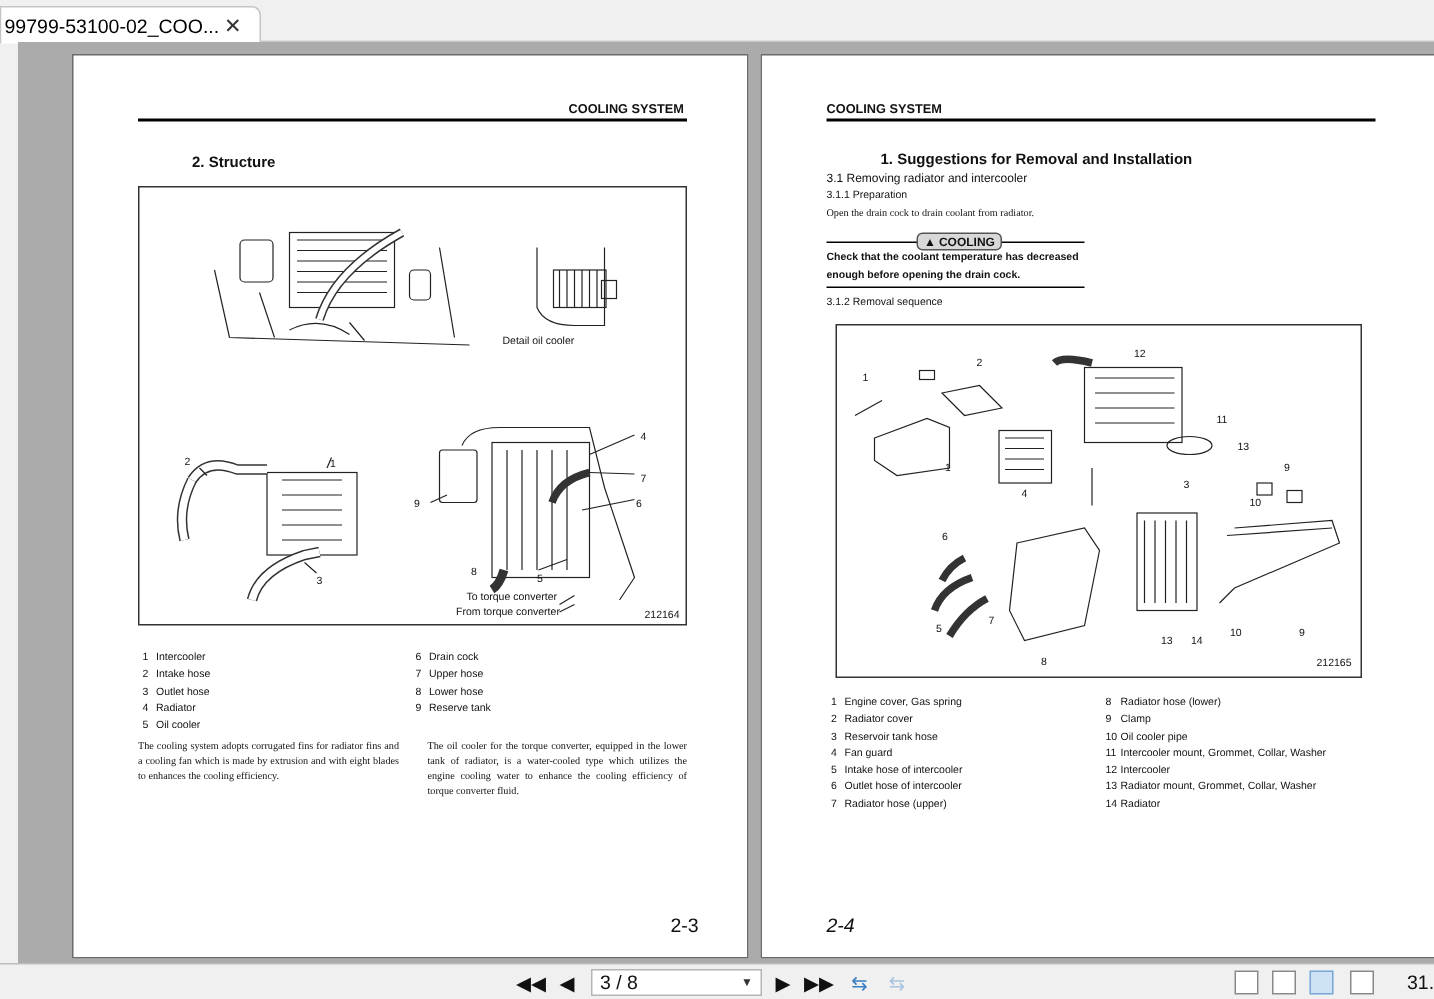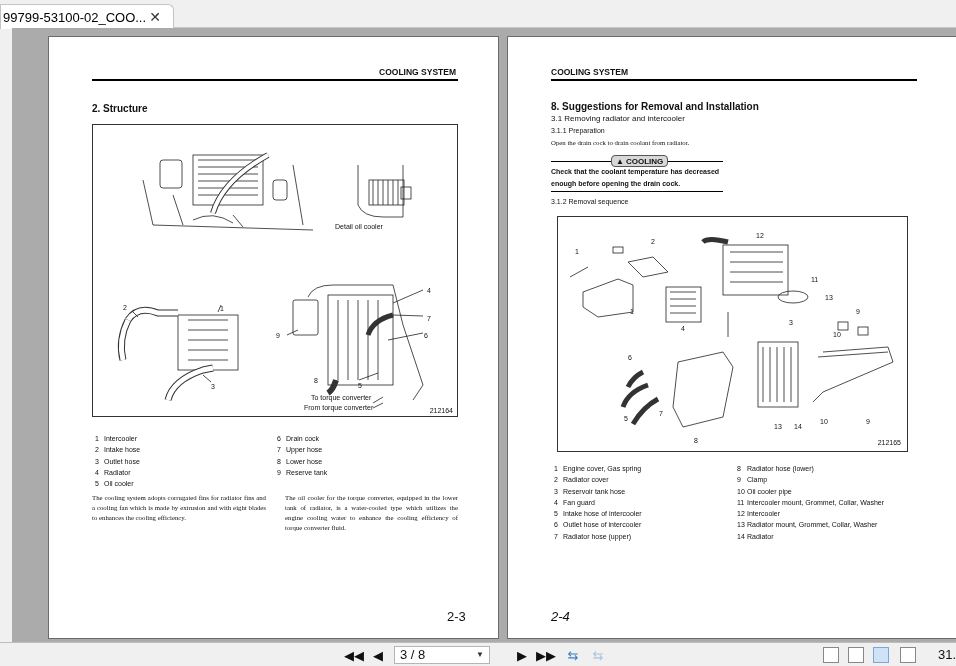--- a/index.html
+++ b/index.html
@@ -11,41 +11,41 @@
   .tab-close { position: absolute; right: 12px; top: 4px; font-size: 14px; color: #333; cursor: pointer; }
 
   .viewer { position: absolute; left: 12px; top: 28px; width: 956px; height: 614px; background: #ababab; overflow: hidden; }
   .page { position: absolute; top: 8px; background: #fff; border: 1px solid #6b6b6b; height: 603px; }
   .page.left { left: 36px; width: 451px; }
   .page.right { left: 495px; width: 451px; }
 
   .hdr { position: absolute; top: 30px; font-size: 8.5px; font-weight: bold; color: #111; }
   .hdr-rule { position: absolute; top: 42px; height: 2px; background: #000; }
 
-  .section-title { position: absolute; font-size: 10px; font-weight: bold; color: #111; }
+  .section-title { position: absolute; font-size: 10px; font-weight: bold; color: #111; margin-left: 36px; }
   .sub-title { position: absolute; font-size: 8px; color: #111; text-align: right; }
   .small-title { position: absolute; font-size: 7px; color: #111; }
   .serif-text { position: absolute; font-family: "Liberation Serif", serif; font-size: 6.8px; color: #111; line-height: 10px; text-align: justify; }
 
   .figure { position: absolute; border: 1px solid #333; background: #fff; overflow: hidden; }
   .fig-id { position: absolute; right: 4px; bottom: 2px; font-size: 7px; color: #111; }
 
   .legend { position: absolute; font-size: 7px; color: #111; }
   .legend div { height: 11.3px; white-space: nowrap; }
   .legend .n { display: inline-block; width: 9px; }
 
   .pagenum { position: absolute; top: 572px; font-size: 13px; color: #111; }
 
   .warn-rule { position: absolute; height: 1px; background: #000; }
   .warn-badge { position: absolute; left: 60px; top: -6px; height: 12px; padding: 0 4px; background: #d8d8d8; border: 1px solid #555; border-radius: 4px; font-size: 8px; font-weight: bold; color: #111; display: flex; align-items: center; gap: 2px; }
   .warn-text { position: absolute; font-size: 7px; font-weight: bold; color: #111; line-height: 12px; }
 
   .toolbar { position: absolute; left: 0; top: 642px; width: 956px; height: 24px; background: #f0f0f0; border-top: 1px solid #bdbdbd; }
   .tb-btn { position: absolute; top: 3px; height: 18px; display: flex; align-items: center; justify-content: center; color: #111; cursor: pointer; font-size: 13px; }
-  .page-select { position: absolute; left: 394px; top: 3px; width: 96px; height: 18px; background: #fff; border: 1px solid #b5b5b5; font-size: 13px; padding-left: 5px; line-height: 16px; color: #111; }
+  .page-select { position: absolute; left: 394px; top: 3px; width: 114px; height: 18px; background: #fff; border: 1px solid #b5b5b5; font-size: 13px; padding-left: 5px; line-height: 16px; color: #111; }
   .page-select .dd { position: absolute; right: 5px; top: 0; font-size: 8px; color: #333; }
   .view-btn { position: absolute; top: 4px; width: 16px; height: 16px; border: 1px solid #888; background: #fff; }
   .view-btn.active { background: #cfe3f7; border-color: #7ba7d4; }
   .zoom-val { position: absolute; left: 938px; top: 4px; font-size: 13px; color: #111; white-space: nowrap; }
 </style>
 </head>
 <body>
 
 <div class="tabbar">
   <div class="tab">
@@ -157,21 +157,21 @@
     <div class="serif-text" style="left:43px; top:456px; width:174px;">The cooling system adopts corrugated fins for radiator fins and a cooling fan which is made by extrusion and with eight blades to enhances the cooling efficiency.</div>
     <div class="serif-text" style="left:236px; top:456px; width:173px;">The oil cooler for the torque converter, equipped in the lower tank of radiator, is a water-cooled type which utilizes the engine cooling water to enhance the cooling efficiency of torque converter fluid.</div>
 
     <div class="pagenum" style="left:398px;">2-3</div>
   </div>
 
   <div class="page right">
     <div class="hdr" style="left:43px;">COOLING SYSTEM</div>
     <div class="hdr-rule" style="left:43px; width:366px;"></div>
 
-    <div class="section-title" style="left:43px; top:64px;">8. Suggestions for Removal and Installation</div>
+    <div class="section-title" style="left:43px; top:64px;">1. Suggestions for Removal and Installation</div>
     <div class="sub-title" style="left:43px; top:77px;">3.1   Removing radiator and intercooler</div>
     <div class="small-title" style="left:43px; top:90px;">3.1.1   Preparation</div>
     <div class="serif-text" style="left:43px; top:101px; width:300px; text-align:left;">Open the drain cock to drain coolant from radiator.</div>
 
     <div style="position:absolute; left:43px; top:124px; width:172px; height:30px;">
       <div class="warn-rule" style="left:0; top:0; width:172px;"></div>
       <div class="warn-badge">
         <span>▲</span>
         <span>COOLING</span>
       </div>

